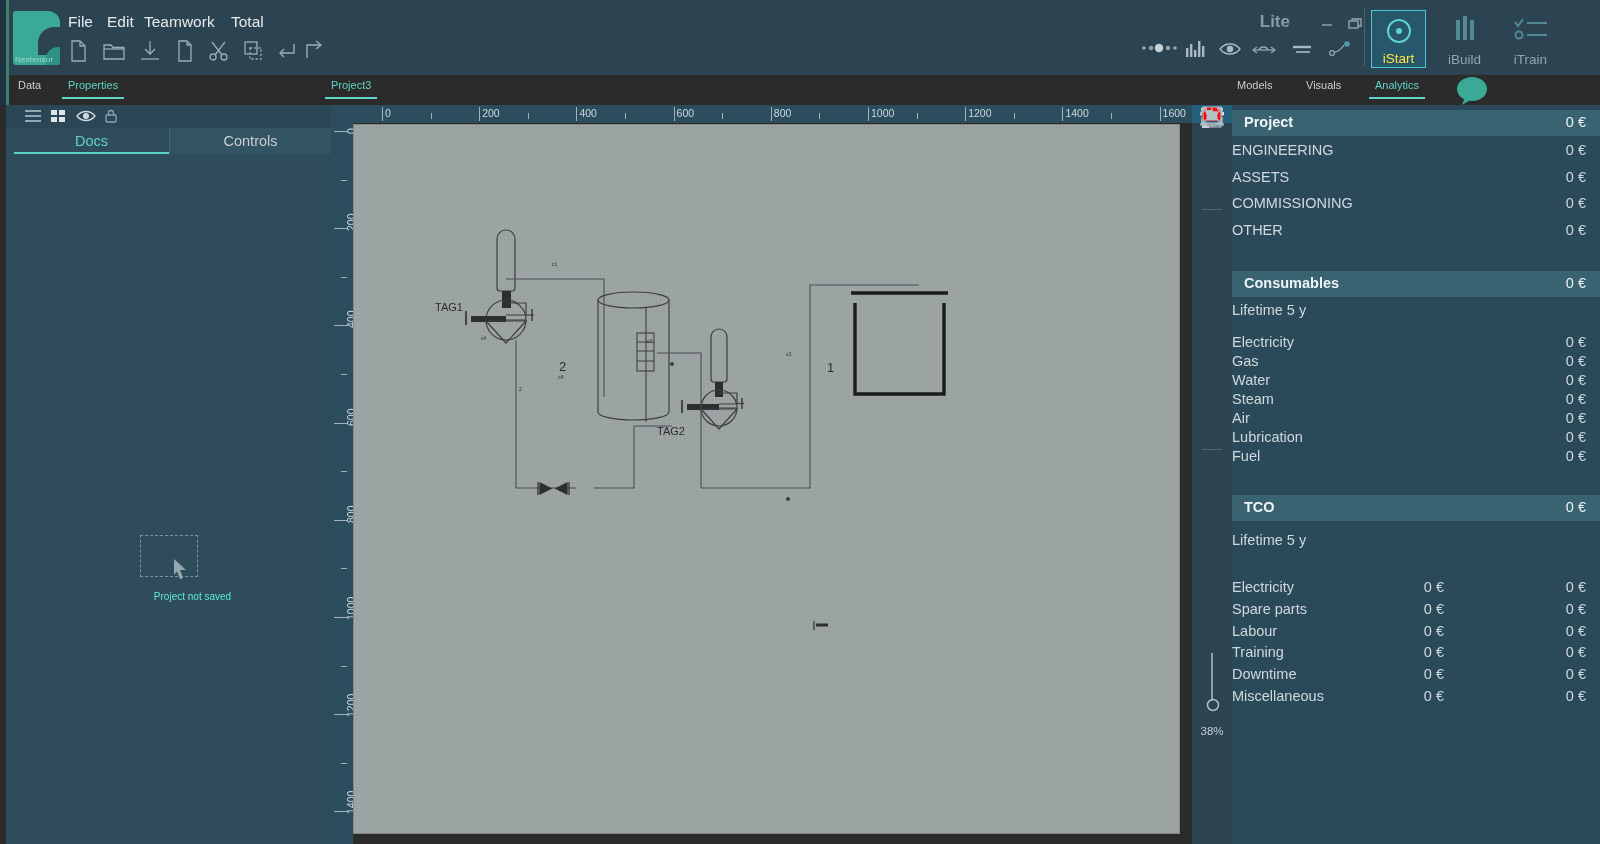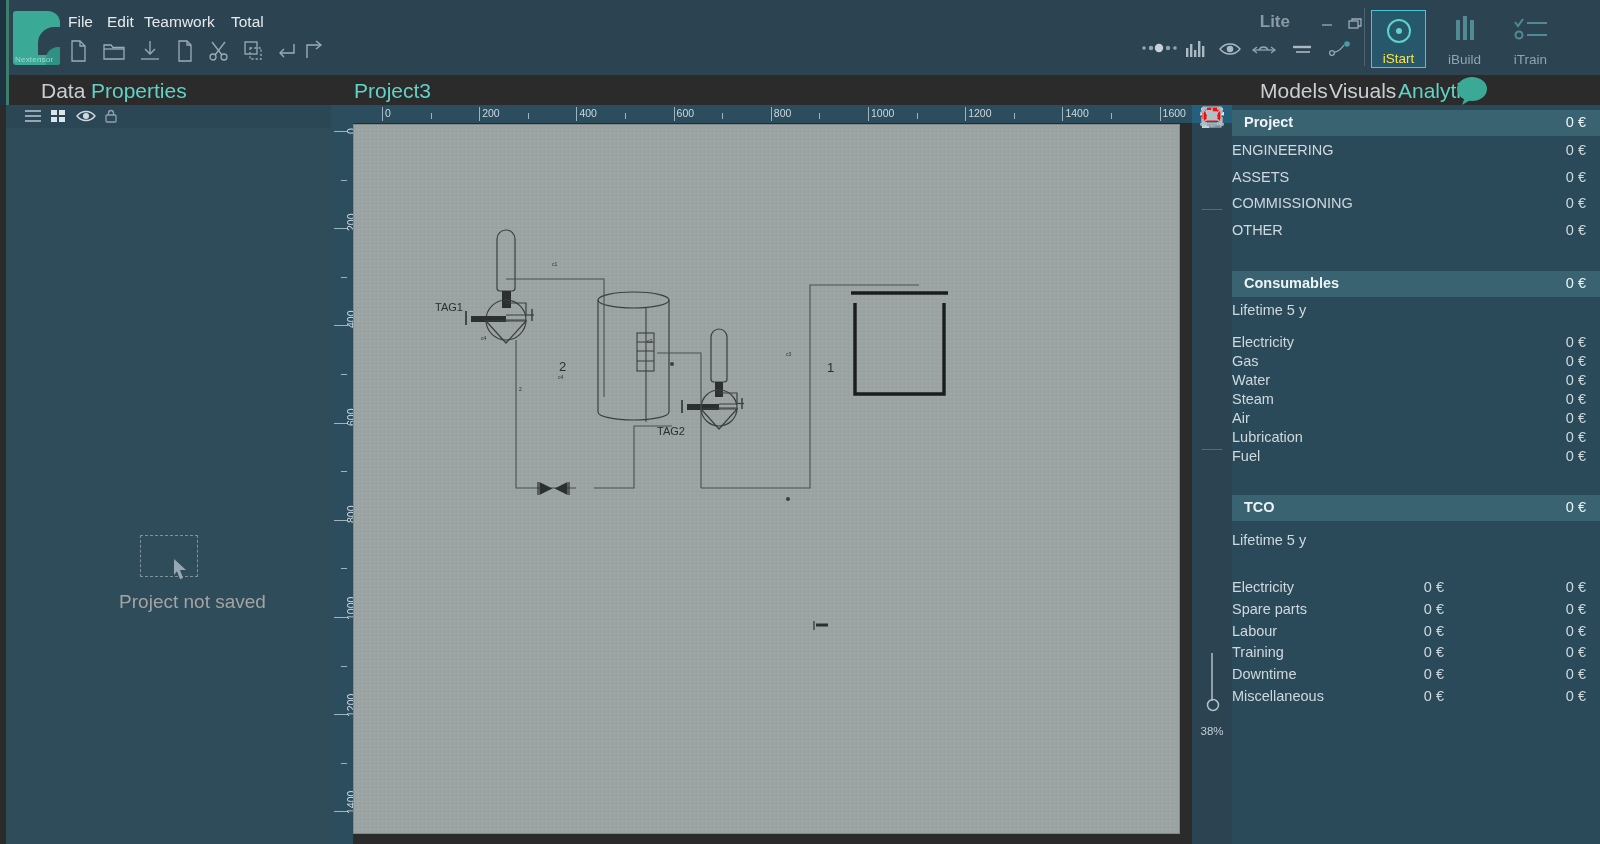--- a/index.html
+++ b/index.html
@@ -63,21 +63,21 @@
   #mode-istart .lbl { color:#fde047; }
   #mode-ibuild { left:1437px; }
   #mode-itrain { left:1503px; }
   .mode .gfx { position:absolute; left:0; right:0; top:4px; height:32px; }
 
   
   #row2 { position:absolute; left:0; top:75px; width:1600px; height:30px; background:#2b2b2b; }
   #row2leftaccent { position:absolute; left:0; top:75px; width:6px; height:30px; background:#1d3340;}
   #row2green { position:absolute; left:6px; top:75px; width:3px; height:30px; background:#3f7d6d;}
   .tab {
-    position:absolute; top:79px; font-size:21px; color:#c8ced1; cursor:default;margin-left:23px;
+    position:absolute; top:79px; font-size:11px; color:#c8ced1; cursor:default;
   }
   .tab.active { color:#5fd3c8; }
   .tab .uline { position:absolute; left:-6px; right:-6px; bottom:-8px; height:2px; background:#5fd3c8; }
 
   
   #leftpanel { position:absolute; left:6px; top:105px; width:325px; height:739px; background:#2f4c5a; }
   #lp-toolstrip { position:absolute; left:0; top:0; width:325px; height:23px; background:#2b4755; }
   .lp-tool { position:absolute; top:3px; cursor:default; }
 
   #lp-subtabs { position:absolute; left:8px; top:23px; width:317px; height:26px; }
@@ -88,21 +88,21 @@
   #subtab-docs { left:0; width:155px; color:#5fd3c8; background:#2f4c5a; }
   #subtab-ctrl { left:155px; width:162px; color:#c8ced1; background:#335462; border-left:1px solid #44626f;}
   #subtab-docs .uline { position:absolute; left:0; right:0; bottom:0; height:2px; background:#5fd3c8;}
 
   #notsaved { position:absolute; left:0; top:430px; width:325px; text-align:center; }
   #notsaved .box {
     width:58px; height:42px; margin:0 auto 14px;
     border:1.5px dashed #7f929c; position:relative;
   }
   #notsaved .cursor { position:absolute; left:32px; top:22px; }
-  #notsaved .txt { font-size:19px; color:#a3a3a3;margin-left:48px; }
+  #notsaved .txt { font-size:10px; color:#5eead4;margin-left:48px; }
 
   
   #canvaswrap { position:absolute; left:331px; top:105px; width:861px; height:739px; background:#2b2b2b; }
   #hruler { position:absolute; left:22px; top:0; width:839px; height:18px; background:#2c4d5e; }
   #vruler { position:absolute; left:0; top:0; width:22px; height:739px; background:#2c4d5e; }
   #rulercorner { position:absolute; left:0; top:0; width:22px; height:18px; background:#2c4d5e; }
   .rtick { position:absolute; background:#9fb3bd; }
   .rlab { position:absolute; font-size:10.5px; color:#cdd8dd; font-family:"Liberation Sans", sans-serif;}
   .vlab { position:absolute; font-size:10.5px; color:#cdd8dd; transform-origin: 0 0; transform: rotate(-90deg); white-space:nowrap;}
 
@@ -354,20 +354,27 @@
       </svg>
     </div>
     <div class="lp-tool" style="left:98px">
       <svg width="14" height="16" viewBox="0 0 14 16" fill="none" stroke="#8fa3ad" stroke-width="1.3">
         <rect x="2" y="7" width="10" height="7" rx="1"></rect>
           <path d="M4.5 7V5a2.5 2.5 0 015 0v2"></path>
       </svg>
     </div>
   </div>
 
+  <div id="lp-subtabs">
+    <div class="lp-subtab" id="subtab-docs">
+      <span>Docs</span>
+      <span class="uline"></span>
+    </div>
+    <div class="lp-subtab" id="subtab-ctrl">Controls</div>
+  </div>
 
   <div id="notsaved">
     <div class="box">
       <div class="cursor">
         <svg width="18" height="24" viewBox="0 0 18 24" fill="#98a8b1">
           <path d="M1 1l12 11h-6l3 8-3 1.2-3-8L1 17z"></path>
         </svg>
       </div>
     </div>
     <div class="txt">Project not saved</div>

